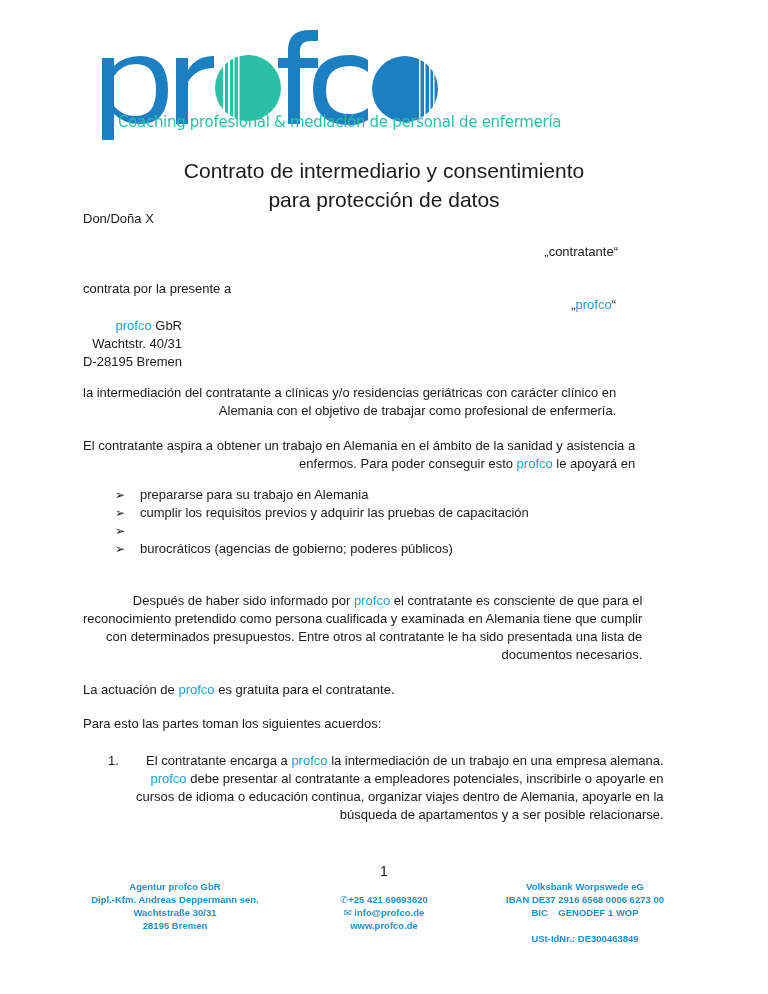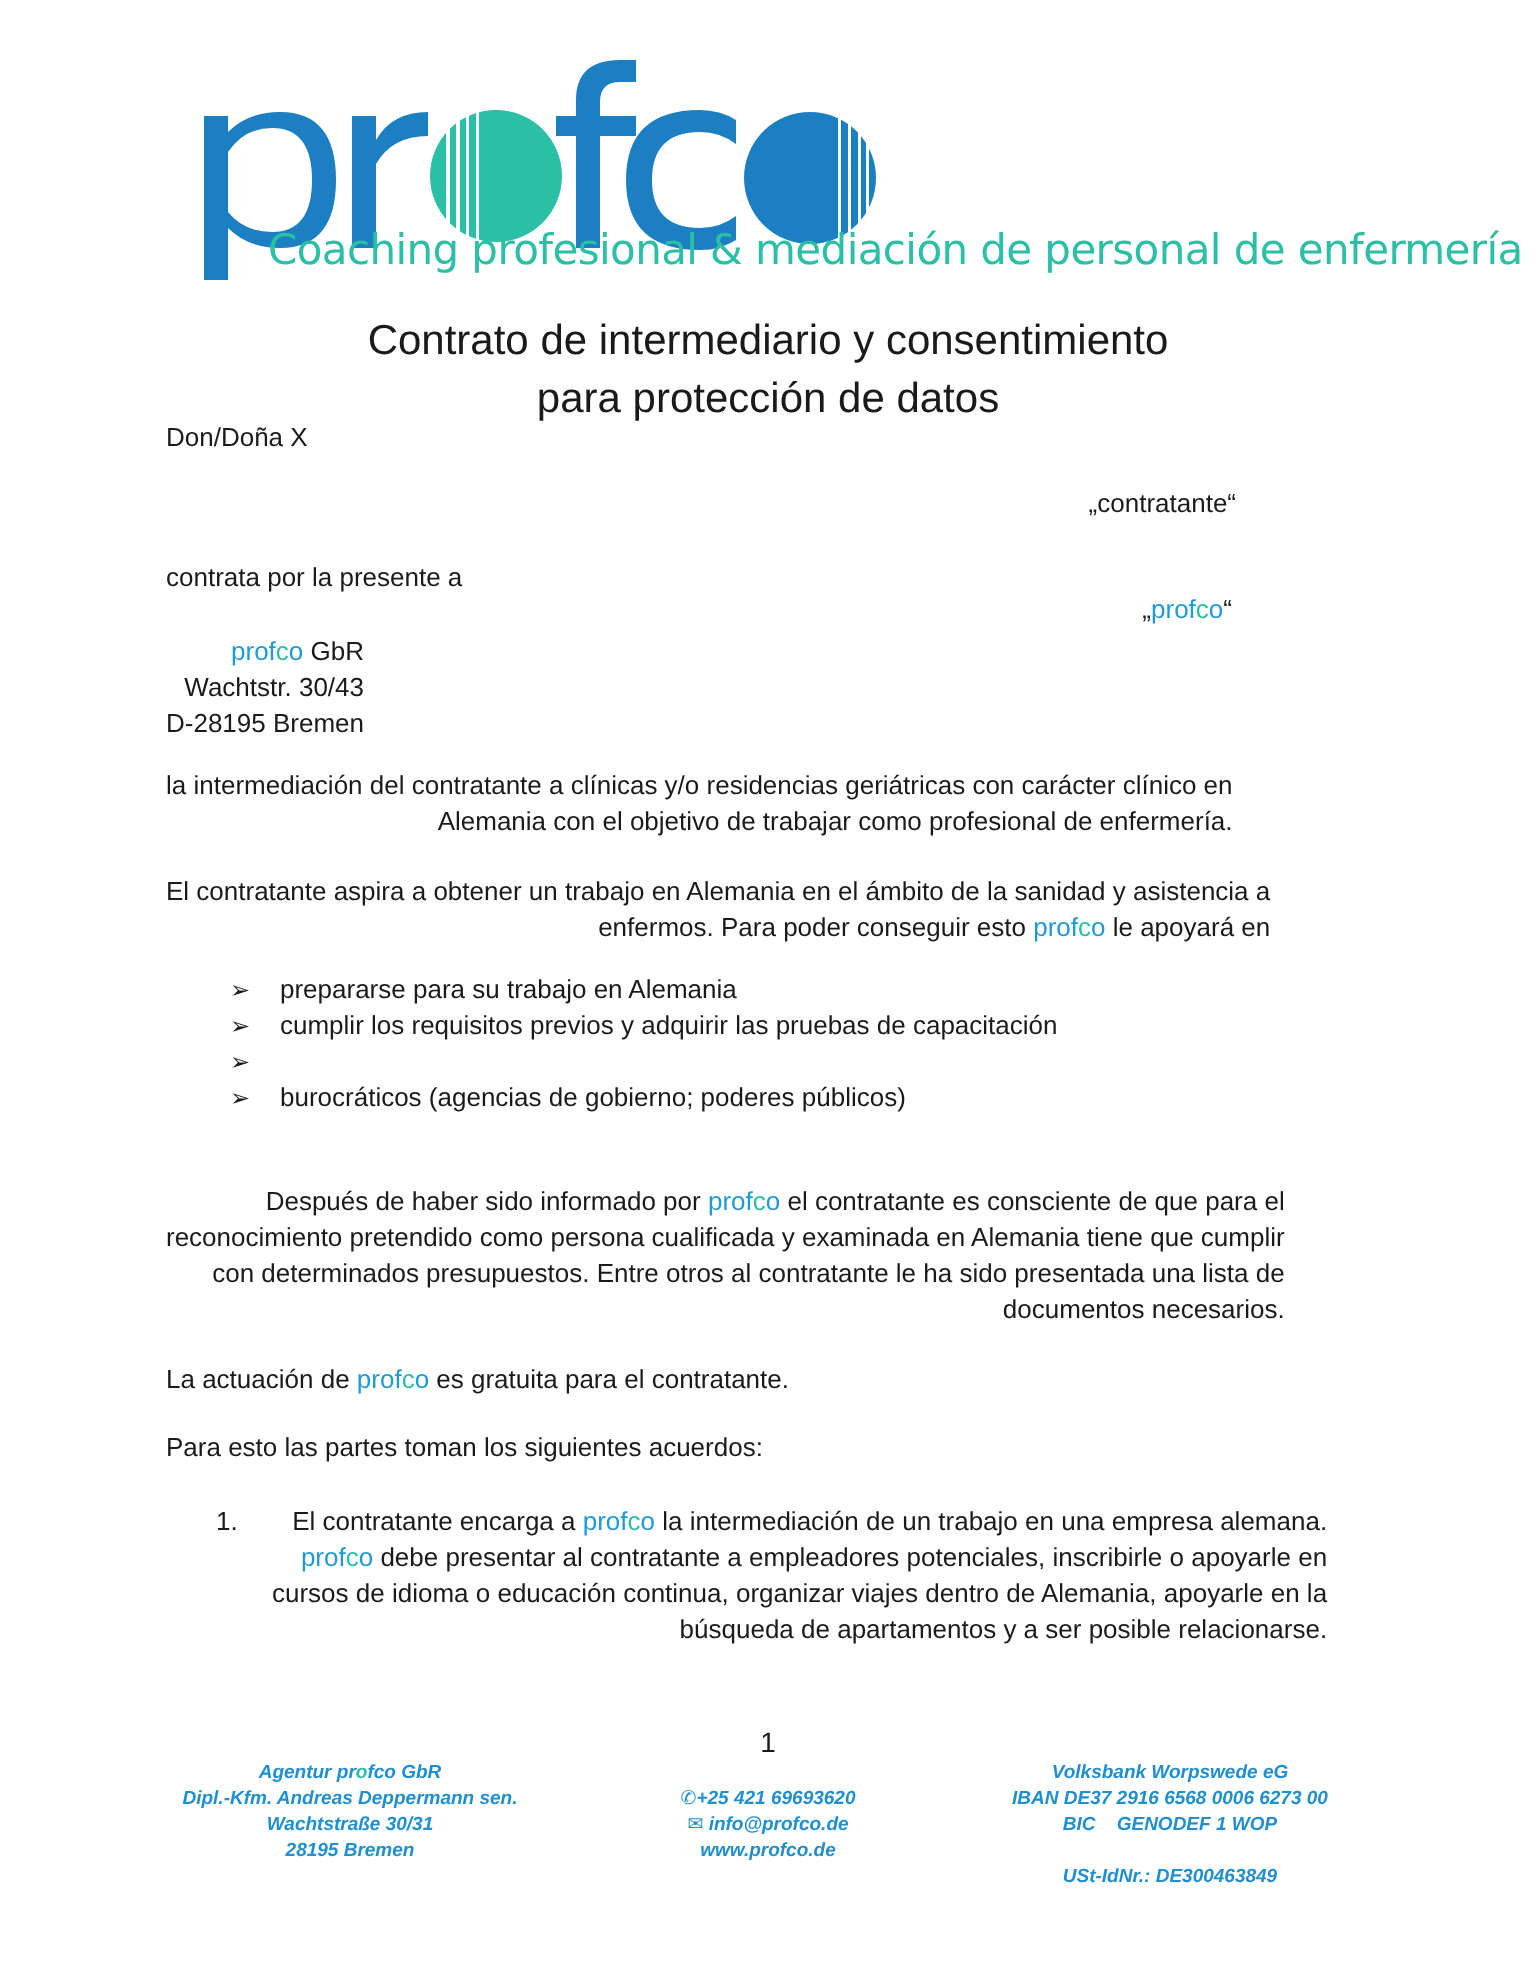--- a/index.html
+++ b/index.html
@@ -4,31 +4,31 @@
   <style>
     html, body { margin: 0; padding: 0; background: #ffffff; }
     body {
       width: 768px; height: 994px; position: relative; overflow: hidden;
       font-family: "Liberation Sans", "DejaVu Sans", sans-serif;
       color: #1a1a1a;
     }
     .abs { position: absolute; }
     
     .logo { left: 92px; top: 28px; width: 420px; height: 112px; }
-    .logo-tagline { position: absolute; left: 26px; top: 85px; font-size: 21px; color: #2bbfa6;
-      font-family: "DejaVu Sans", sans-serif; letter-spacing: -0.3px; white-space: nowrap; margin-left: 16px; }
+    .logo-tagline { position: absolute; left: 26px; top: 85px; font-size: 15px; color: #2bbfa6;
+      font-family: "DejaVu Sans", sans-serif; letter-spacing: -0.3px; white-space: nowrap; }
     .doc-title { left: 0; width: 768px; top: 156px; text-align: center; font-size: 21px; line-height: 29px; color: #1a1a1a;
       font-family: Liberation Sans, sans-serif; }
     .t { font-size: 13px; line-height: 18px; white-space: nowrap; font-family: "Liberation Sans", sans-serif; text-align: right; }
     .brand { color: #1f9ad6; margin-top: 44px; }
     .brand .o { color: #2bbfa6; }
     .bullets { left: 115px; top: 486px; }
     .bullet-row { display: flex; font-size: 13px; line-height: 18px; }
     .bullet-arrow { width: 25px; font-size: 12px; }
-    .footer { font-size: 9.5px; line-height: 13px; color: #1f8fd0; font-weight: bold; text-align: center; font-style: italic; }
+    .footer { font-size: 9.5px; line-height: 13px; color: #1f8fd0; font-weight: bold; text-align: center; }
   </style>
 </head>
 <body>
 
 <div class="abs logo">
   <svg class="abs" style="left:0;top:0" width="420" height="112" viewBox="0 0 420 112">
 
     <path d="M10 30 h12 v8 q10 -10 26 -10 q28 0 28 34 q0 34 -28 34 q-16 0 -26 -10 v34 h-12 z M22 48 v30 q8 10 22 10 q20 0 20 -26 q0 -26 -20 -26 q-14 0 -22 12 z" fill="#1b7fc2"></path>
 
     <path d="M84 30 h12 v12 q8 -14 26 -14 v12 q-18 0 -26 14 v42 h-12 z" fill="#1b7fc2"></path>
@@ -61,21 +61,21 @@
 <div class="abs t" style="right:150px;top:243px">„contratante“</div>
 
 <div class="abs t" style="left:83px;top:280px">contrata por la presente a</div>
 
 <div class="abs t" style="right:152px;top:296px">
   <span>„</span><span class="brand">prof<span class="o">c</span>o</span><span>“</span>
 </div>
 
 <div class="abs t" style="left:83px;top:317px">
   <div><span class="brand">prof<span class="o">c</span>o</span><span> GbR</span></div>
-  <div>Wachtstr. 30/43</div>
+  <div>Wachtstr. 40/31</div>
   <div>D-28195 Bremen</div>
 </div>
 
 <div class="abs t" style="left:83px;top:384px">
   <div>la intermediación del contratante a clínicas y/o residencias geriátricas con carácter clínico en</div>
   <div>Alemania con el objetivo de trabajar como profesional de enfermería.</div>
 </div>
 
 <div class="abs t" style="left:83px;top:437px">
   <div>El contratante aspira a obtener un trabajo en Alemania en el ámbito de la sanidad y asistencia a</div>

